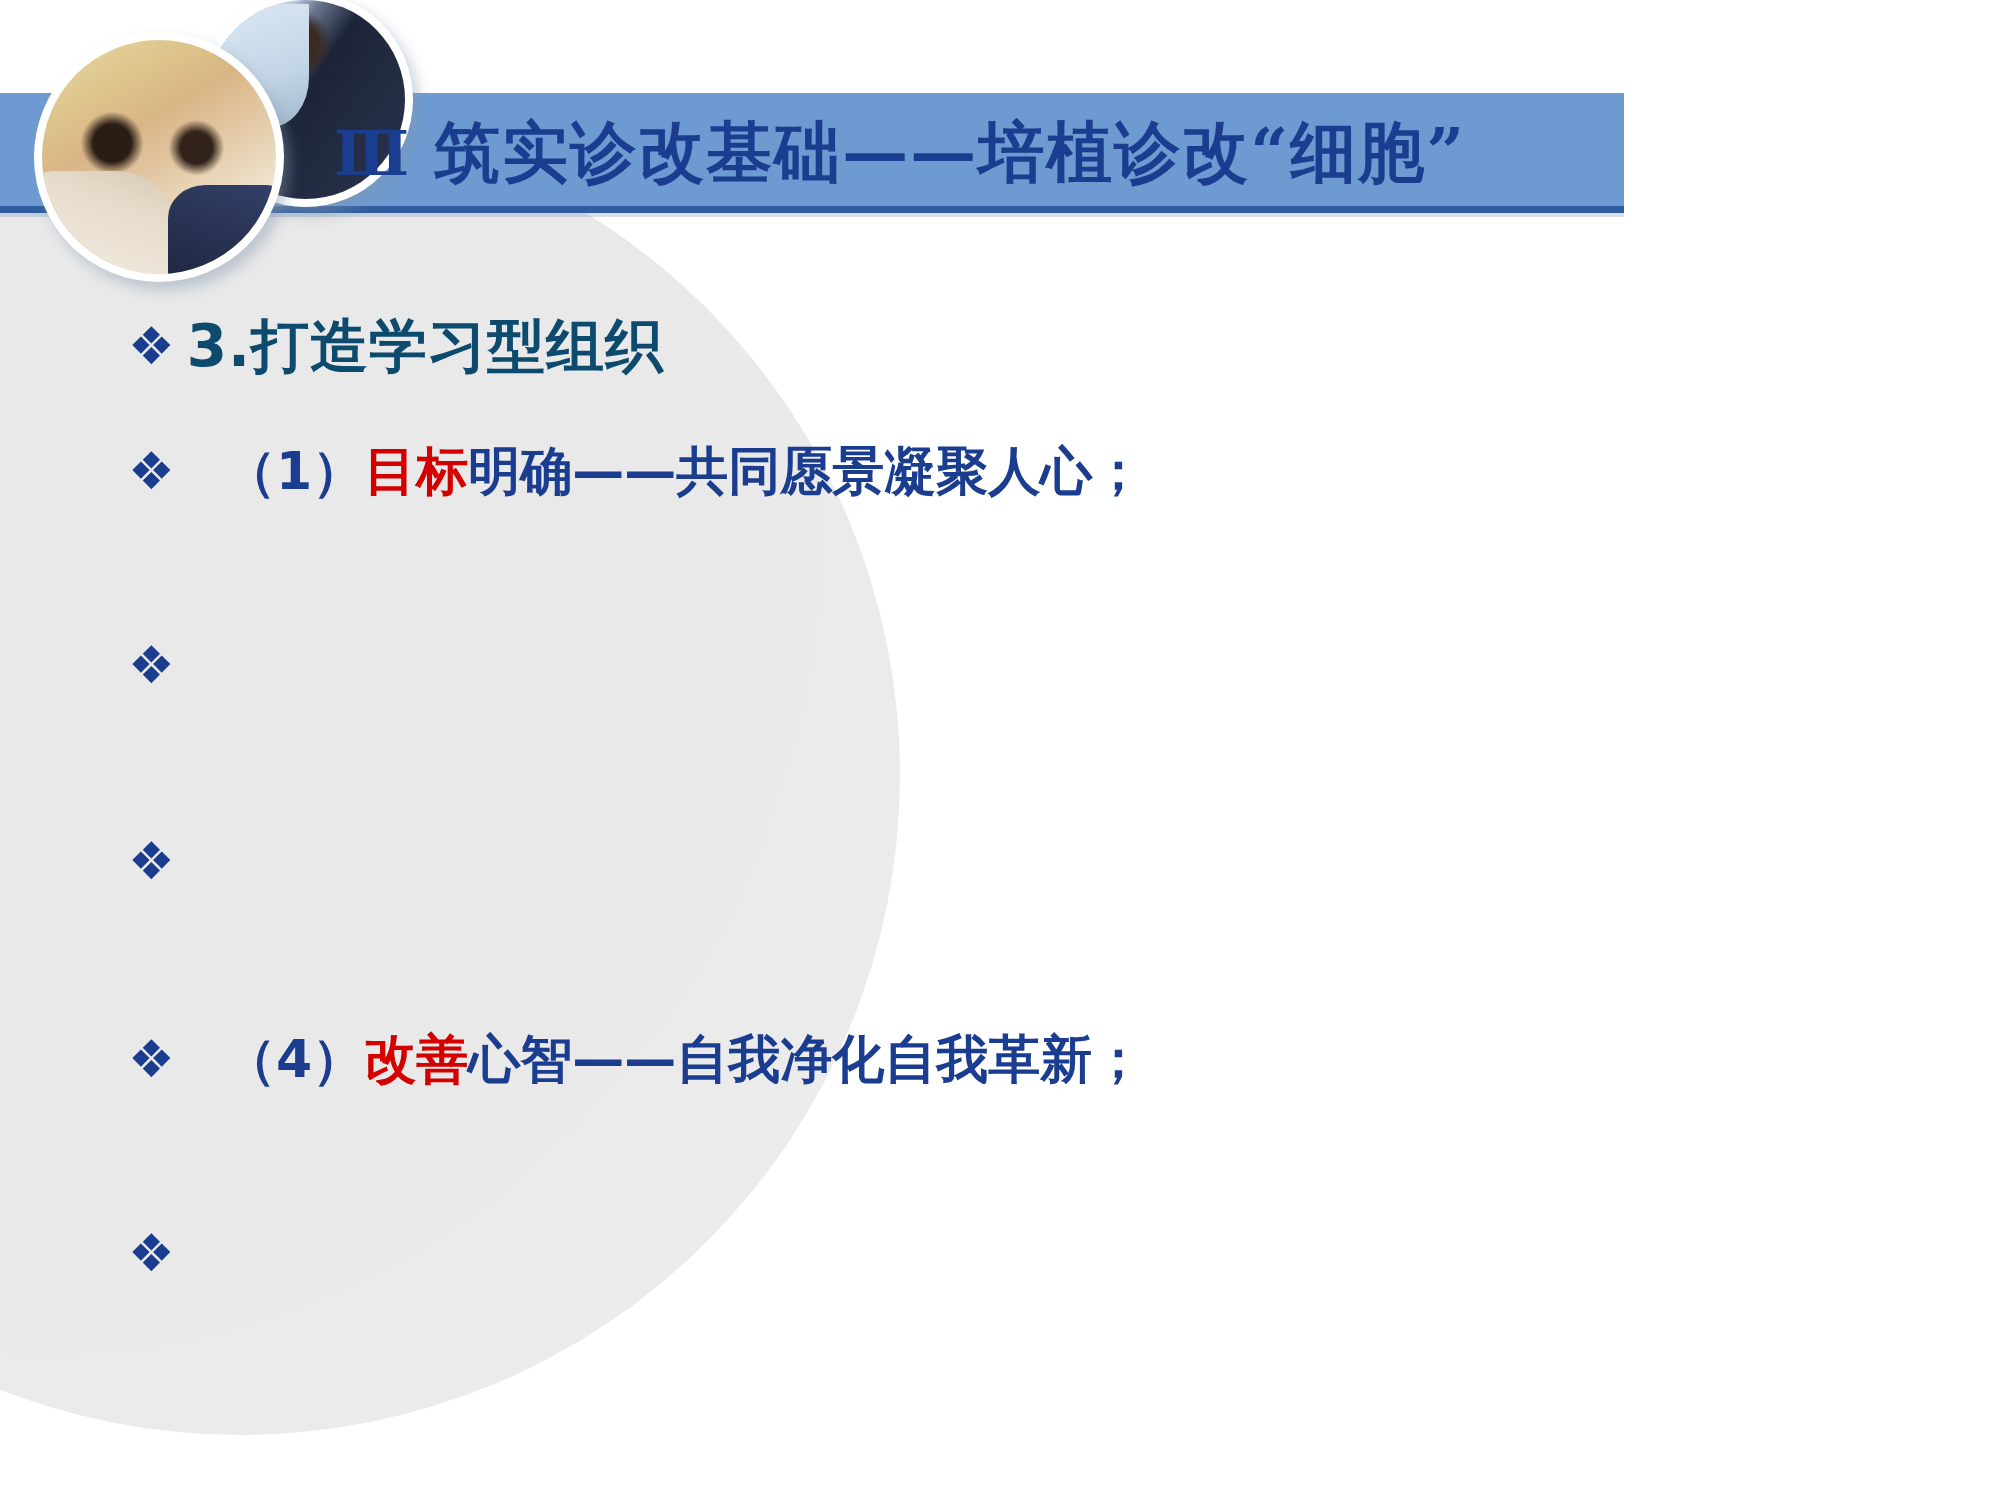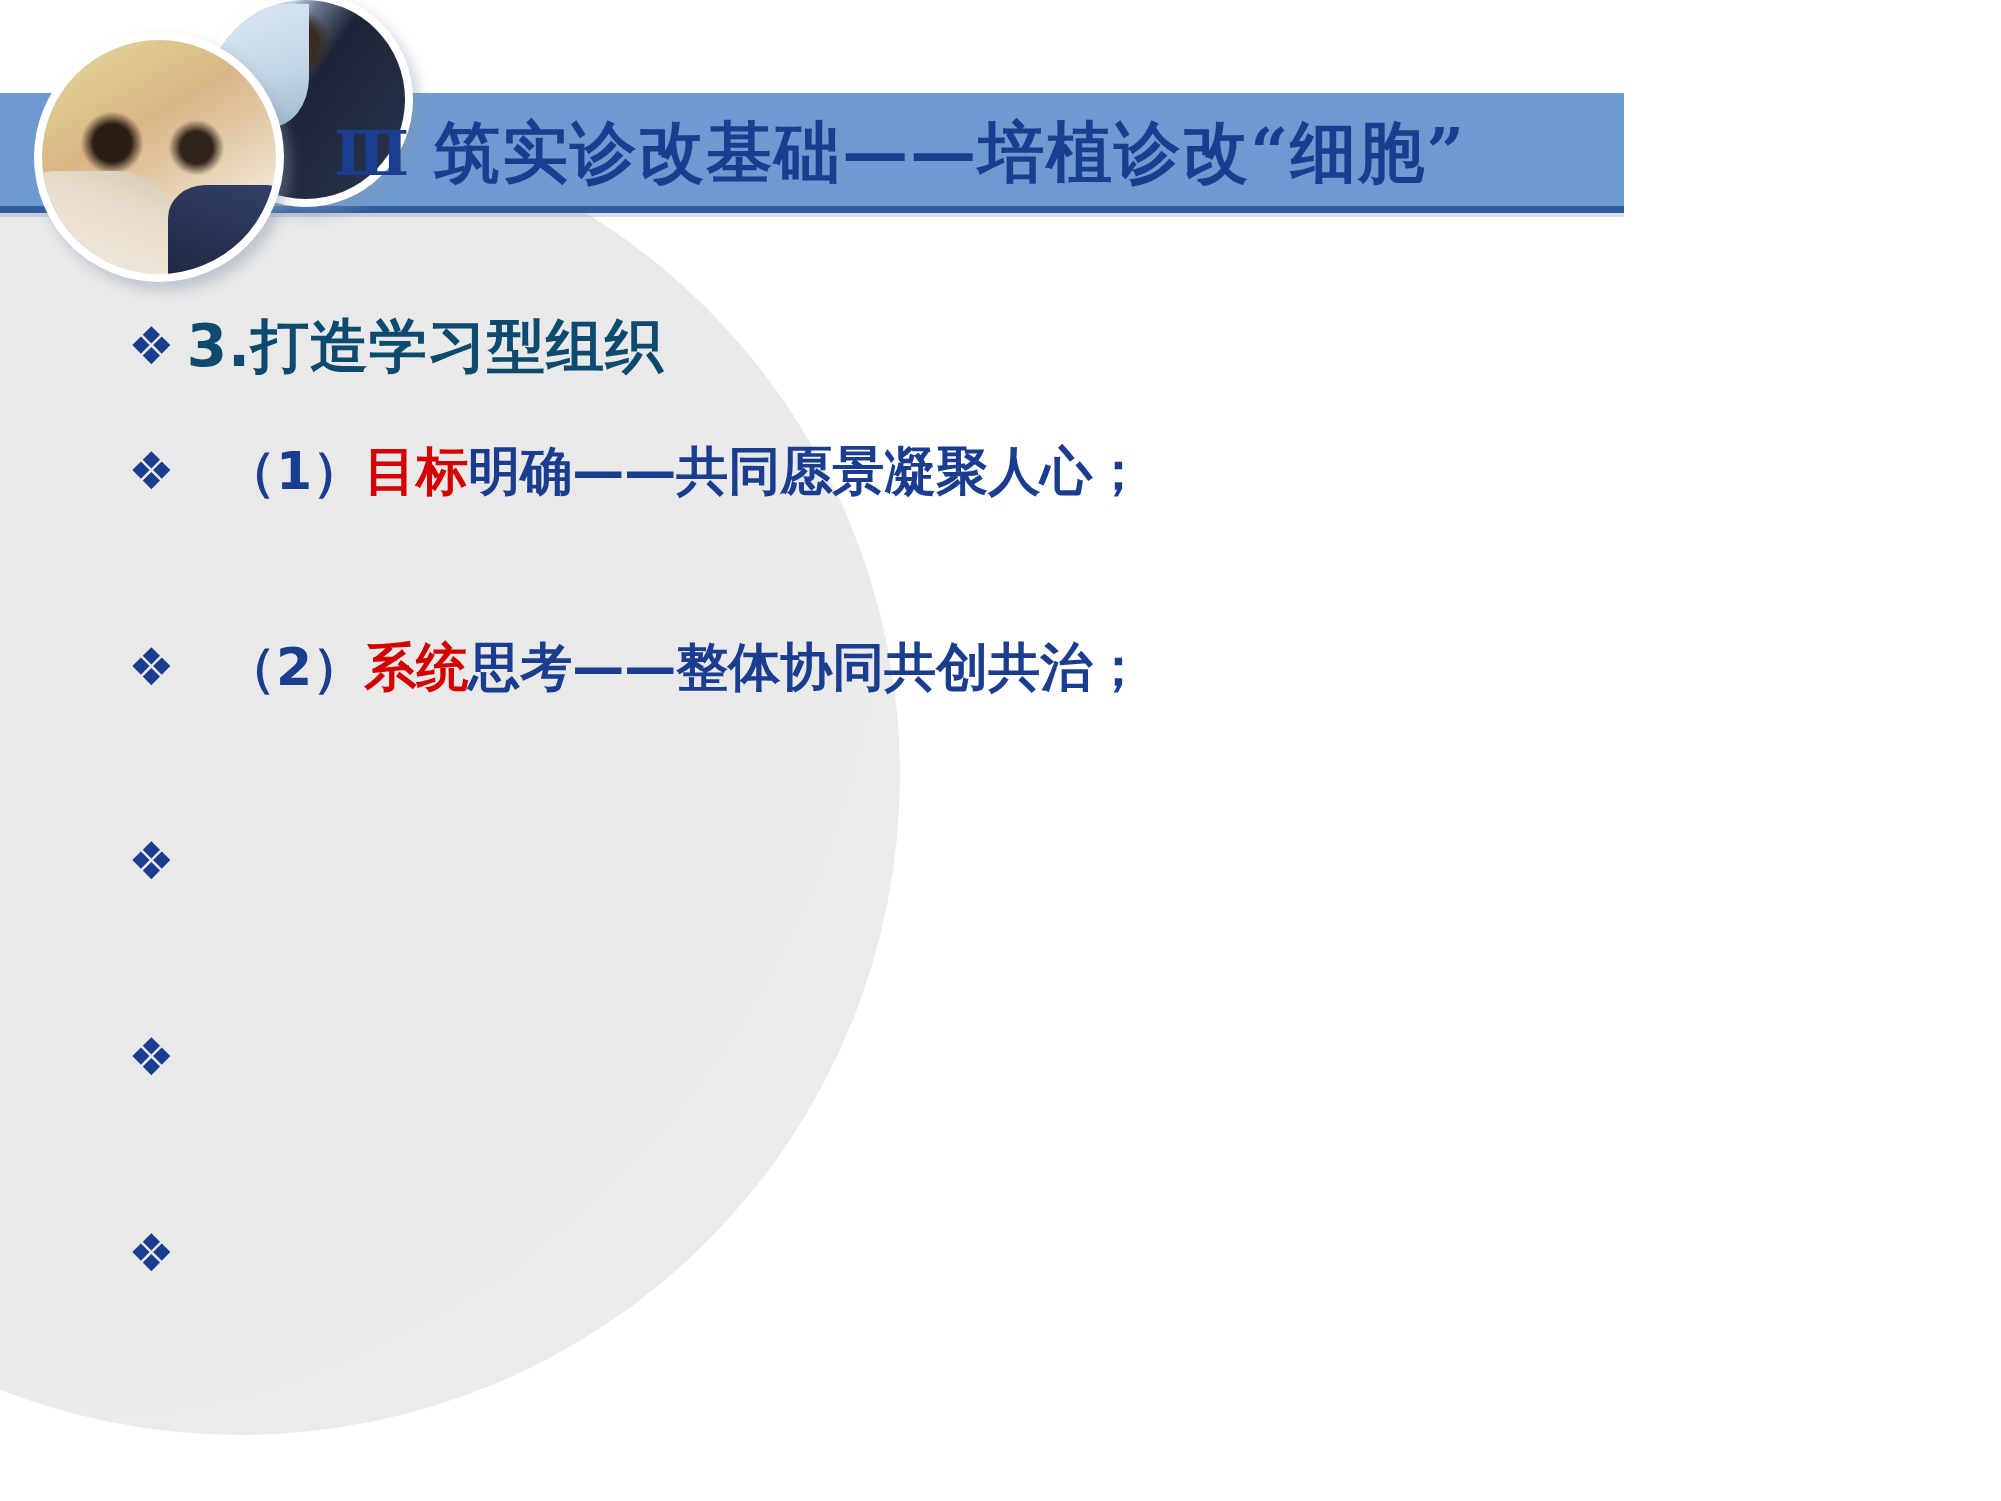--- a/index.html
+++ b/index.html
@@ -278,29 +278,29 @@
 
     <div class="bullet-list">
 
       <div class="bullet-row">
         <span class="bullet">❖</span>
         <span class="text"><span>（1）</span><span class="em">目标</span><span>明确——共同愿景凝聚人心；</span></span>
       </div>
 
       <div class="bullet-row">
         <span class="bullet">❖</span>
-        <span class="text"><span>（2）</span><span class="em">系统</span><span>思考——整体协同共创共治；</span></span>
-      </div>
-
-      <div class="bullet-row">
-        <span class="bullet">❖</span>
-      </div>
-
-      <div class="bullet-row">
-        <span class="bullet">❖</span>
+      </div>
+
+      <div class="bullet-row">
+        <span class="bullet">❖</span>
+      </div>
+
+      <div class="bullet-row">
+        <span class="bullet">❖</span>
+        <span class="text"><span>（4）</span><span class="em">改善</span><span>心智——自我净化自我革新；</span></span>
       </div>
 
       <div class="bullet-row">
         <span class="bullet">❖</span>
       </div>
 
     </div>
   </div>
 </div>
 

